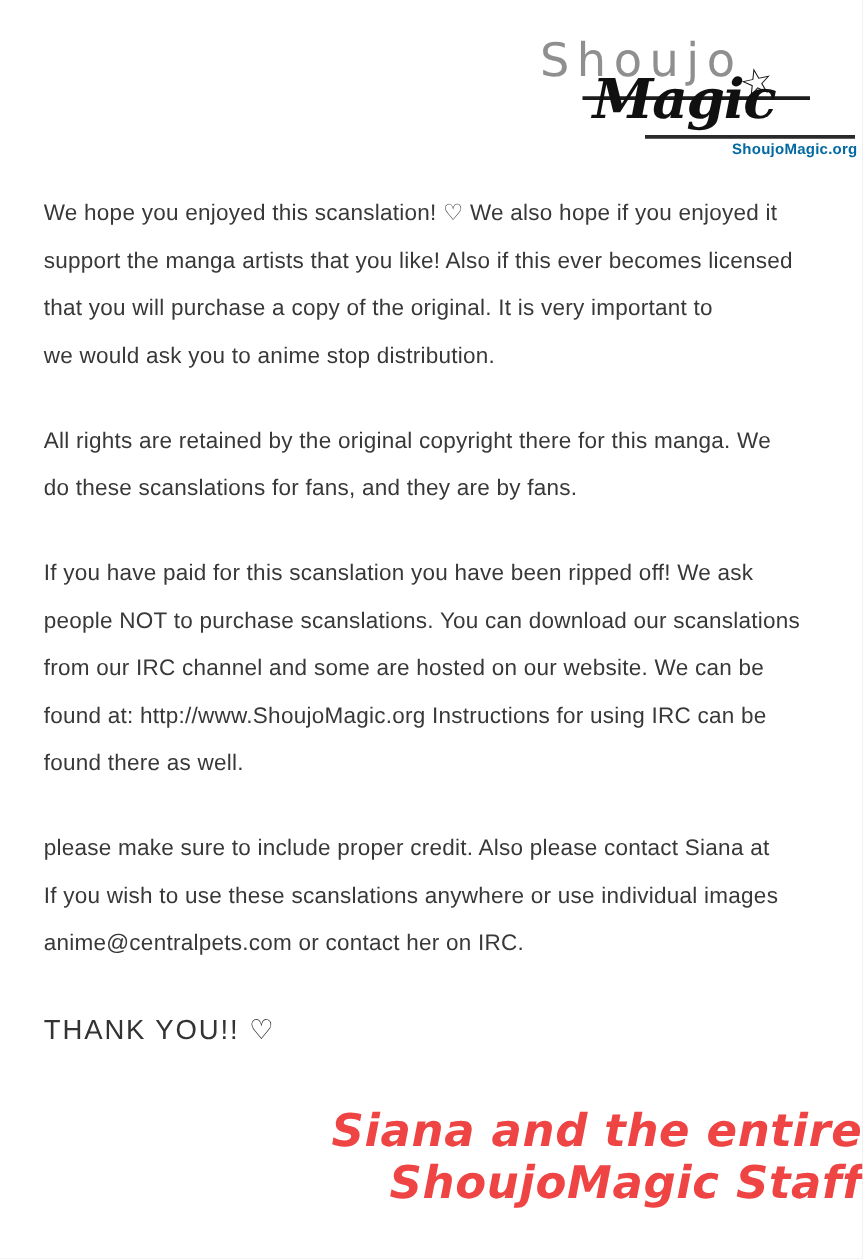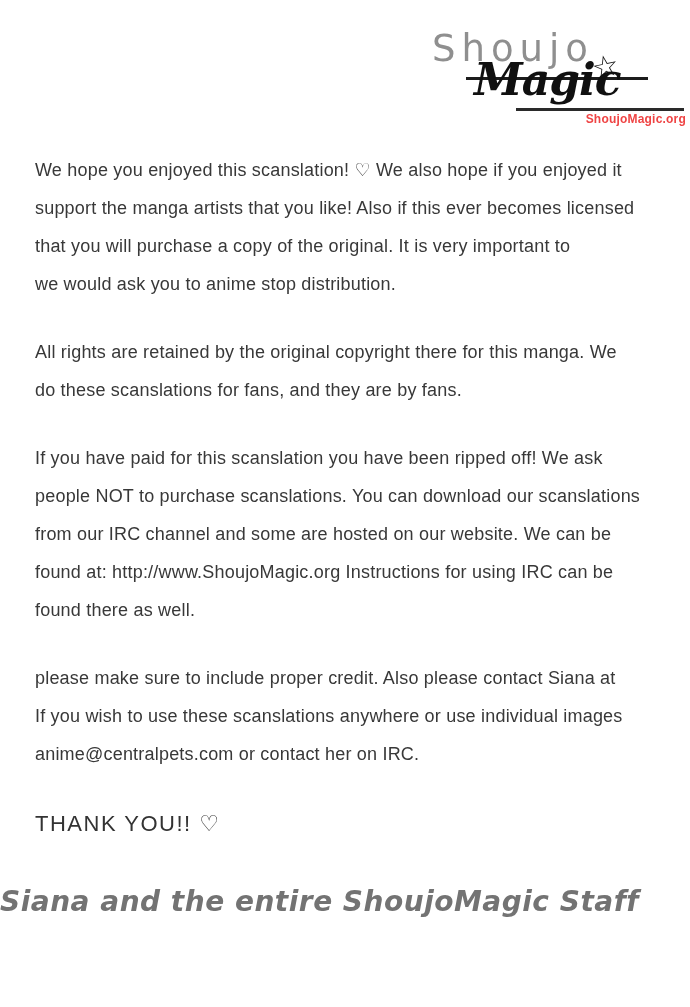--- a/index.html
+++ b/index.html
@@ -39,21 +39,21 @@
     z-index:3;
   }
   .logo-line2{
     position:absolute;left:516px;top:108px;width:168px;height:3px;
     background:#2a2a2a;z-index:1;
   }
   .logo-site{
     position:absolute;left:554px;top:112px;width:132px;
     text-align:right;
     font-family:"Liberation Sans", sans-serif;
-    font-size:12px;font-weight:700;color:#ef4444;
+    font-size:12px;font-weight:700;color:#0369a1;
     letter-spacing:0.2px;
   }
 
   
   .content{
     position:absolute;left:35px;top:151px;width:634px;
     color:#383838;
   }
   .para{margin:0 0 30px 0;}
   .line{
@@ -63,24 +63,24 @@
     white-space:nowrap;
   }
   .thank-you{
     font-family:"Liberation Sans", sans-serif;
     font-size:22px;line-height:38px;letter-spacing:1.5px;
     color:#333333;
     margin-top:32px;
   }
   .signature{
     position:absolute;left:0;top:885px;width:690px;
-    text-align:left;
+    text-align:right;
     font-family:"DejaVu Sans", sans-serif;
     font-style:italic;font-weight:700;
-    font-size:28px;color:#737373;
+    font-size:36px;color:#ef4444;
     letter-spacing:0.5px;
   }
 </style>
 </head>
 <body>
 
 <div class="page">
 
   <div class="logo">
     <div class="logo-shoujo">Shoujo</div>

